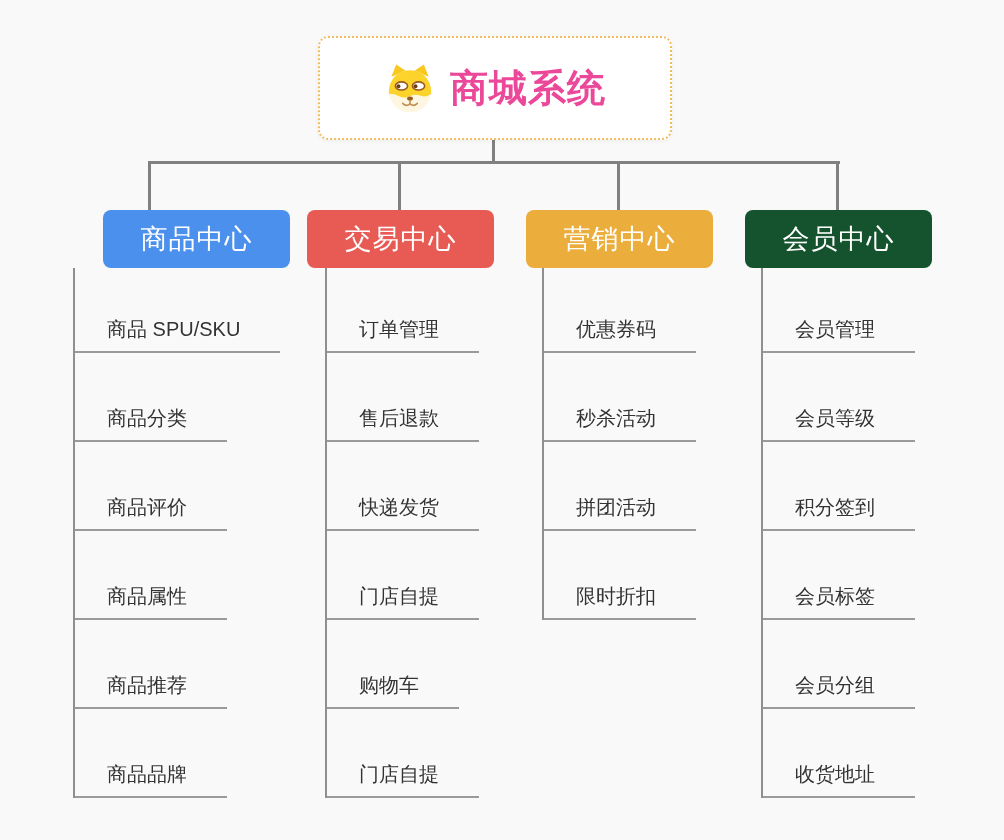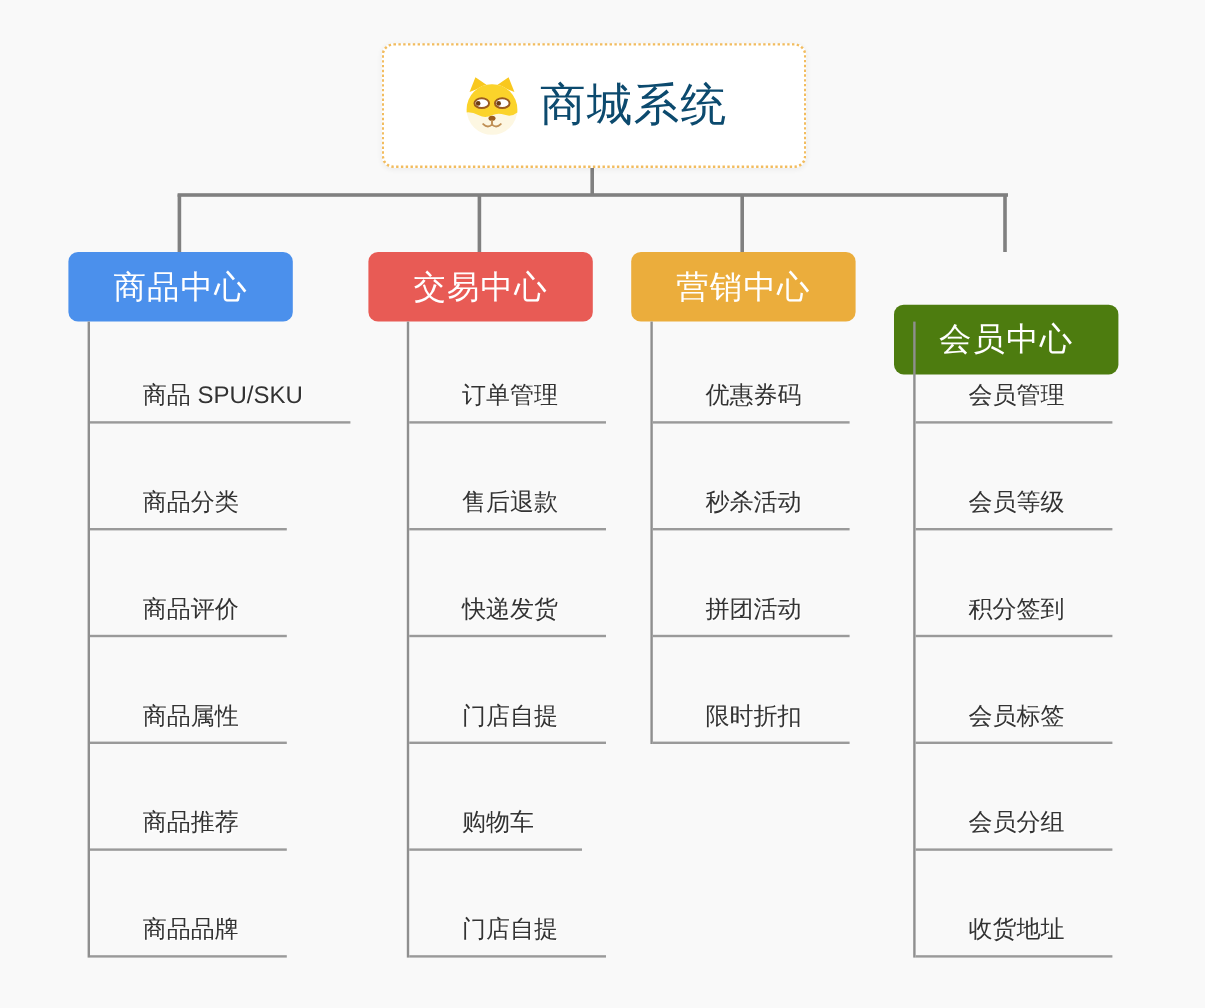--- a/index.html
+++ b/index.html
@@ -20,45 +20,45 @@
 
   
   .root{
     position:absolute;left:318px;top:36px;width:354px;height:104px;
     box-sizing:border-box;background:#ffffff;
     border:2px dotted #F2BC5E;border-radius:10px;
     display:flex;align-items:center;justify-content:center;gap:14px;
     box-shadow:0 1px 4px rgba(0,0,0,0.05);
   }
   .root-title{
-    font-size:38px;line-height:1;color:#0c4a6e;font-weight:400;
+    font-size:38px;line-height:1;color:#ec4899;font-weight:700;
     letter-spacing:1px;white-space:nowrap;
   }
   .doge{width:52px;height:52px;flex:0 0 auto;}
 
   
   .branch{
     position:absolute;top:210px;width:187px;height:58px;
     border-radius:8px;display:flex;align-items:center;justify-content:center;
     color:#ffffff;font-size:27px;font-weight:500;letter-spacing:1px;
     white-space:nowrap;
   }
   .b0{left:57px}.b1{left:307px}.b2{left:526px}.b3{left:745px}
 
   
   .col{
     position:absolute;top:268px;margin:0;padding:0;list-style:none;
     display:flex;flex-direction:column;align-items:flex-start;
     border-left:2px solid #8F8F8F;
   }
-  .c0{left:73px}.c1{left:339px}.c2{left:542px}.c3{left:761px}
+  .c0{left:73px}.c1{left:325px}.c2{left:542px}.c3{left:761px}
   .col li{
     height:89px;box-sizing:border-box;
     border-bottom:2px solid #9A9A9A;
-    padding:0 40px 8px 44px;
+    padding:0 40px 8px 32px;
     display:flex;align-items:flex-end;
     font-size:20px;color:#333333;white-space:nowrap;
     text-shadow:1px 1px 1px rgba(255,255,255,0.85);
     text-align:center;
   }
   .col li:first-child{height:85px;}
 </style>
 </head>
 <body>
 
@@ -87,30 +87,30 @@
       <circle cx="38.8" cy="29.8" r="2.4" fill="#6E3E12"></circle>
 
       <ellipse cx="32" cy="45" rx="3.6" ry="2.6" fill="#9A5B20"></ellipse>
 
       <path d="M32 47.5 L32 51" stroke="#C09055" stroke-width="2" stroke-linecap="round" fill="none"></path>
       <path d="M23 51 Q27.5 55.5 32 51.5 Q36.5 55.5 41 51" stroke="#C09055" stroke-width="2" stroke-linecap="round" fill="none"></path>
     </svg>
     <span class="root-title">商城系统</span>
   </div>
 
-  <div class="branch b0" style="background: rgb(75, 144, 236);">
+  <div class="branch b0" style="background: rgb(75, 144, 236); margin-left: 46px;">
     <span>商品中心</span>
   </div>
   <div class="branch b1" style="background: rgb(232, 91, 85);">
     <span>交易中心</span>
   </div>
   <div class="branch b2" style="background: rgb(235, 173, 60); justify-content: center;">
     <span>营销中心</span>
   </div>
-  <div class="branch b3" style="background: #4d7c0f; margin-top: 44px;">
+  <div class="branch b3" style="background: #14532d;">
     <span>会员中心</span>
   </div>
 
   <ul class="col c0">
     <li>商品 SPU/SKU</li>
     <li>商品分类</li>
     <li>商品评价</li>
     <li>商品属性</li>
     <li>商品推荐</li>
     <li>商品品牌</li>

